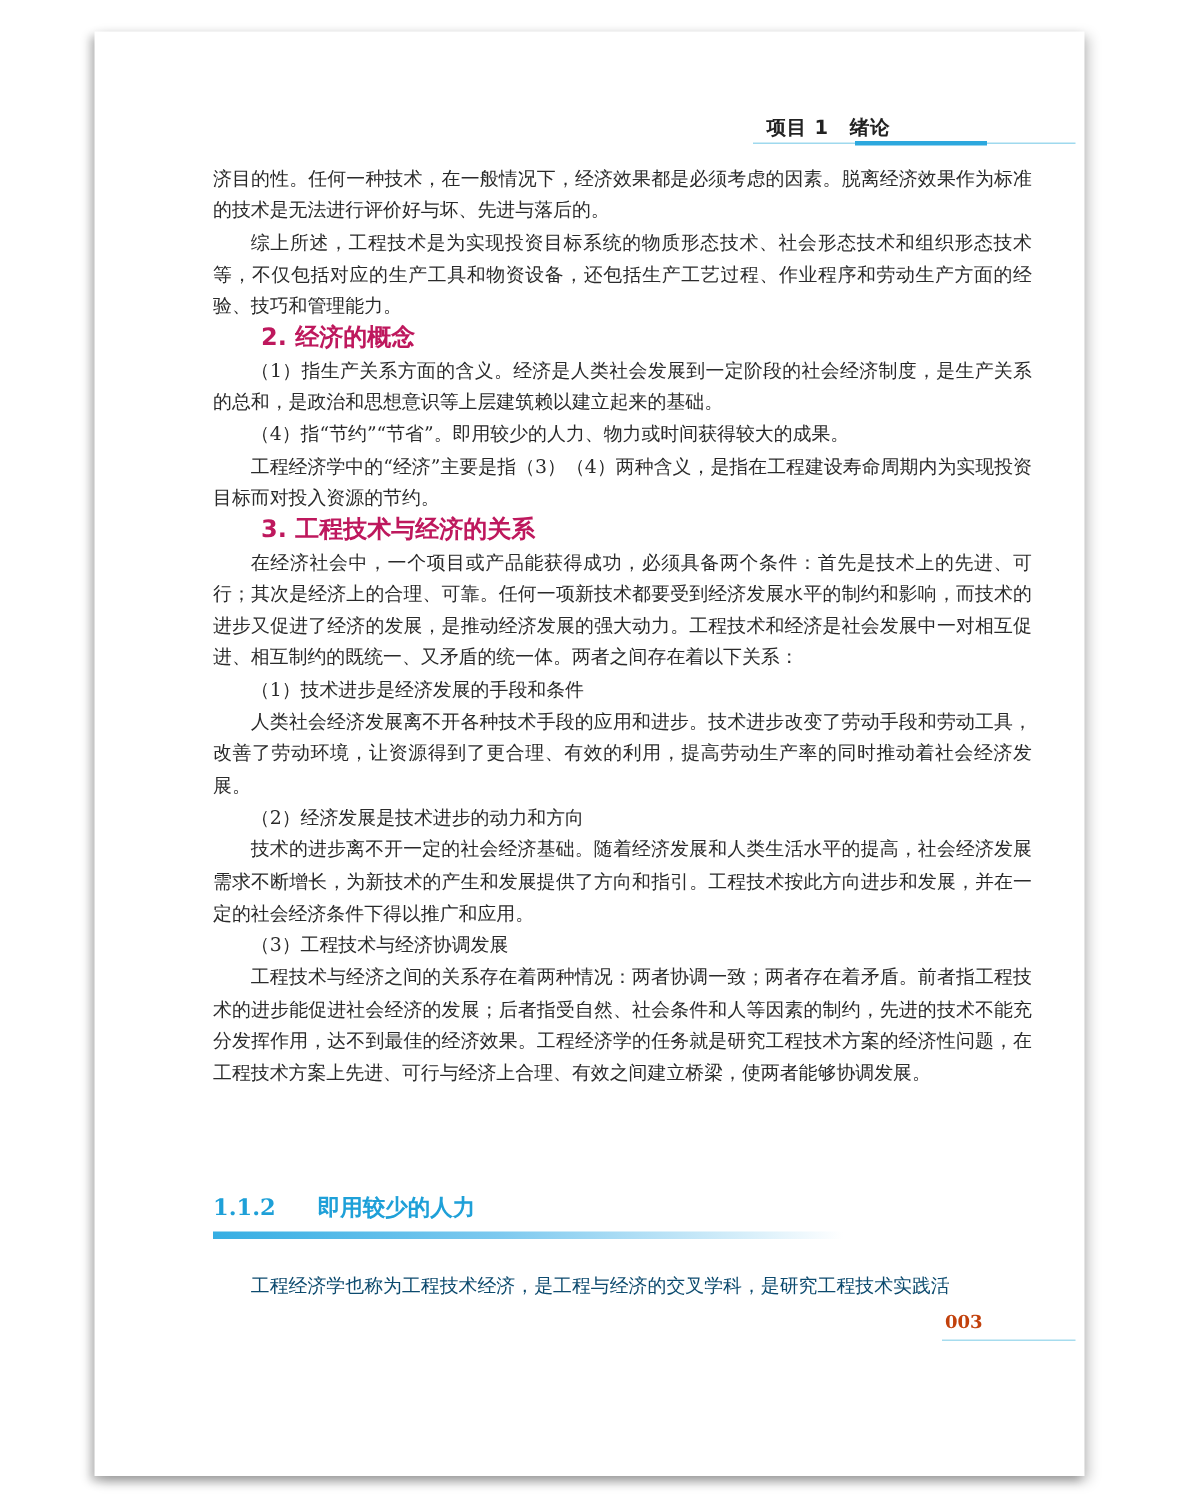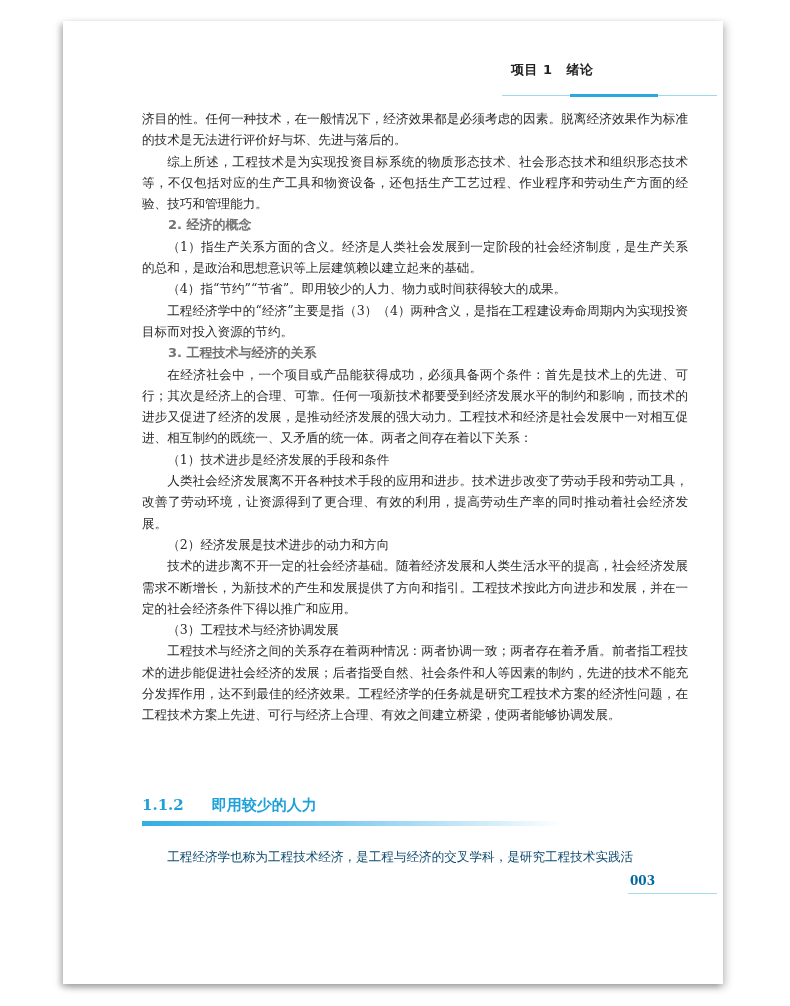--- a/index.html
+++ b/index.html
@@ -7,21 +7,21 @@
     width: 790px; height: 1006px; background: #ffffff;
     position: relative; overflow: hidden;
     font-family: "DejaVu Serif", "Liberation Serif", serif;
   }
   .page {
     position: absolute; left: 63px; top: 21px; width: 660px; height: 963px;
     background: #ffffff;
     box-shadow: -3px 3px 6px rgba(0,0,0,0.25), 3px 3px 8px rgba(0,0,0,0.22);
   }
   .running-head {
-    position: absolute; left: 511px; top: 61px;
+    position: absolute; left: 511px; top: 76px;
     font-family: "DejaVu Sans", "Liberation Sans", sans-serif;
     font-size: 13px; font-weight: bold; color: #222;
     letter-spacing: 0.5px;
   }
   .running-head .gap { display: inline-block; width: 14px; }
   .head-rule {
     position: absolute; left: 502px; top: 95px; width: 215px; height: 1px;
     background: #9fd9ee;
   }
   .head-rule-accent {
@@ -29,41 +29,41 @@
     background: #2ca8de;
   }
   .body-text {
     position: absolute; left: 142px; top: 108px; width: 546px;
     font-size: 12.6px; line-height: 21.3px; color: #2a2a2a;
     text-align: justify;
   }
   .body-text p { margin: 0; text-indent: 2em; }
   .body-text p.noindent { text-indent: 0; }
   .body-text h4 {
-    margin: 0; padding-left: 2em; font-size: 13px; line-height: 21.3px;
+    margin: 0; padding-left: 2em; font-size: 16px; line-height: 21.3px;
     font-family: "DejaVu Sans", "Liberation Sans", sans-serif;
-    color: #737373; font-weight: bold;
+    color: #be185d; font-weight: bold;
   }
   .section-title {
     position: absolute; left: 142px; top: 796px;
     font-size: 15px; font-weight: bold; color: #1ea0d8;
     font-family: "DejaVu Serif", "Liberation Serif", serif;
   }
   .section-title .num { margin-right: 28px; }
   .section-bar {
     position: absolute; left: 142px; top: 821px; width: 420px; height: 5px;
     background: linear-gradient(to right, #35aee3 0%, #7cc9ef 45%, #d8effa 85%, rgba(255,255,255,0) 100%);
   }
   .lead-para {
     position: absolute; left: 142px; top: 846px; width: 546px;
     font-size: 12.6px; line-height: 21px; color: #0c4a6e; text-indent: 2em;
   }
   .page-number {
     position: absolute; left: 630px; top: 874px;
-    font-size: 12px; font-weight: bold; color: #0369a1;
+    font-size: 12px; font-weight: bold; color: #c2410c;
     font-family: "DejaVu Serif", "Liberation Serif", serif;
   }
   .page-number-rule {
     position: absolute; left: 628px; top: 893px; width: 89px; height: 1px;
     background: #a6dcee;
   }
 </style>
 </head>
 <body>
 

